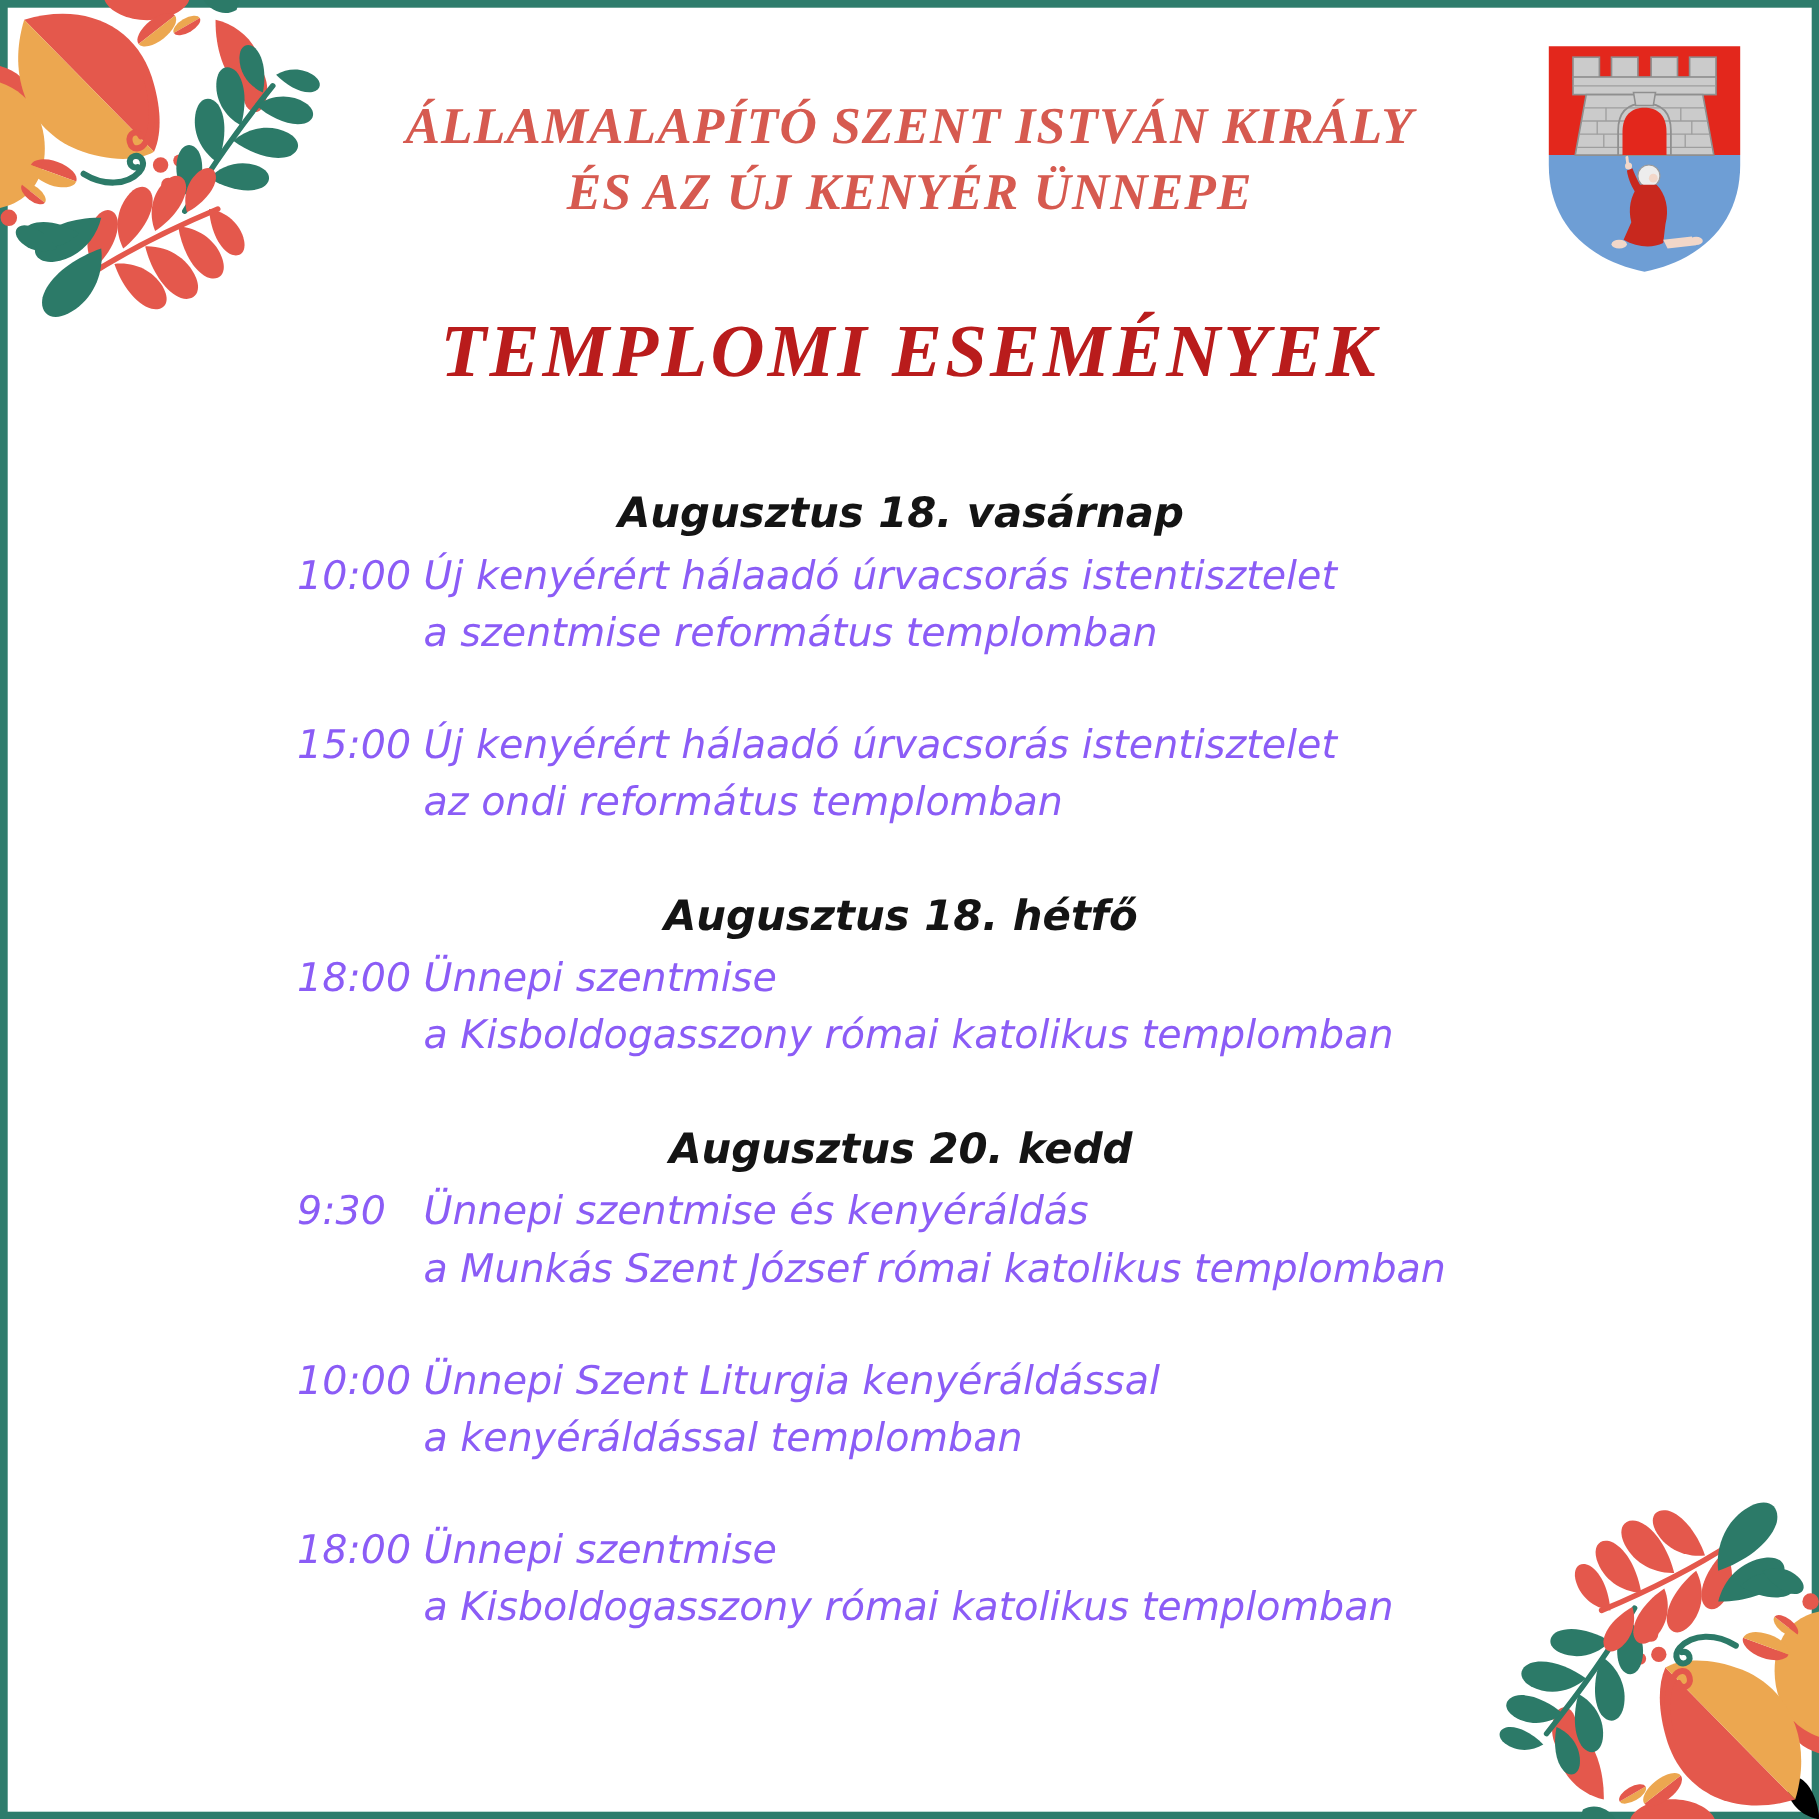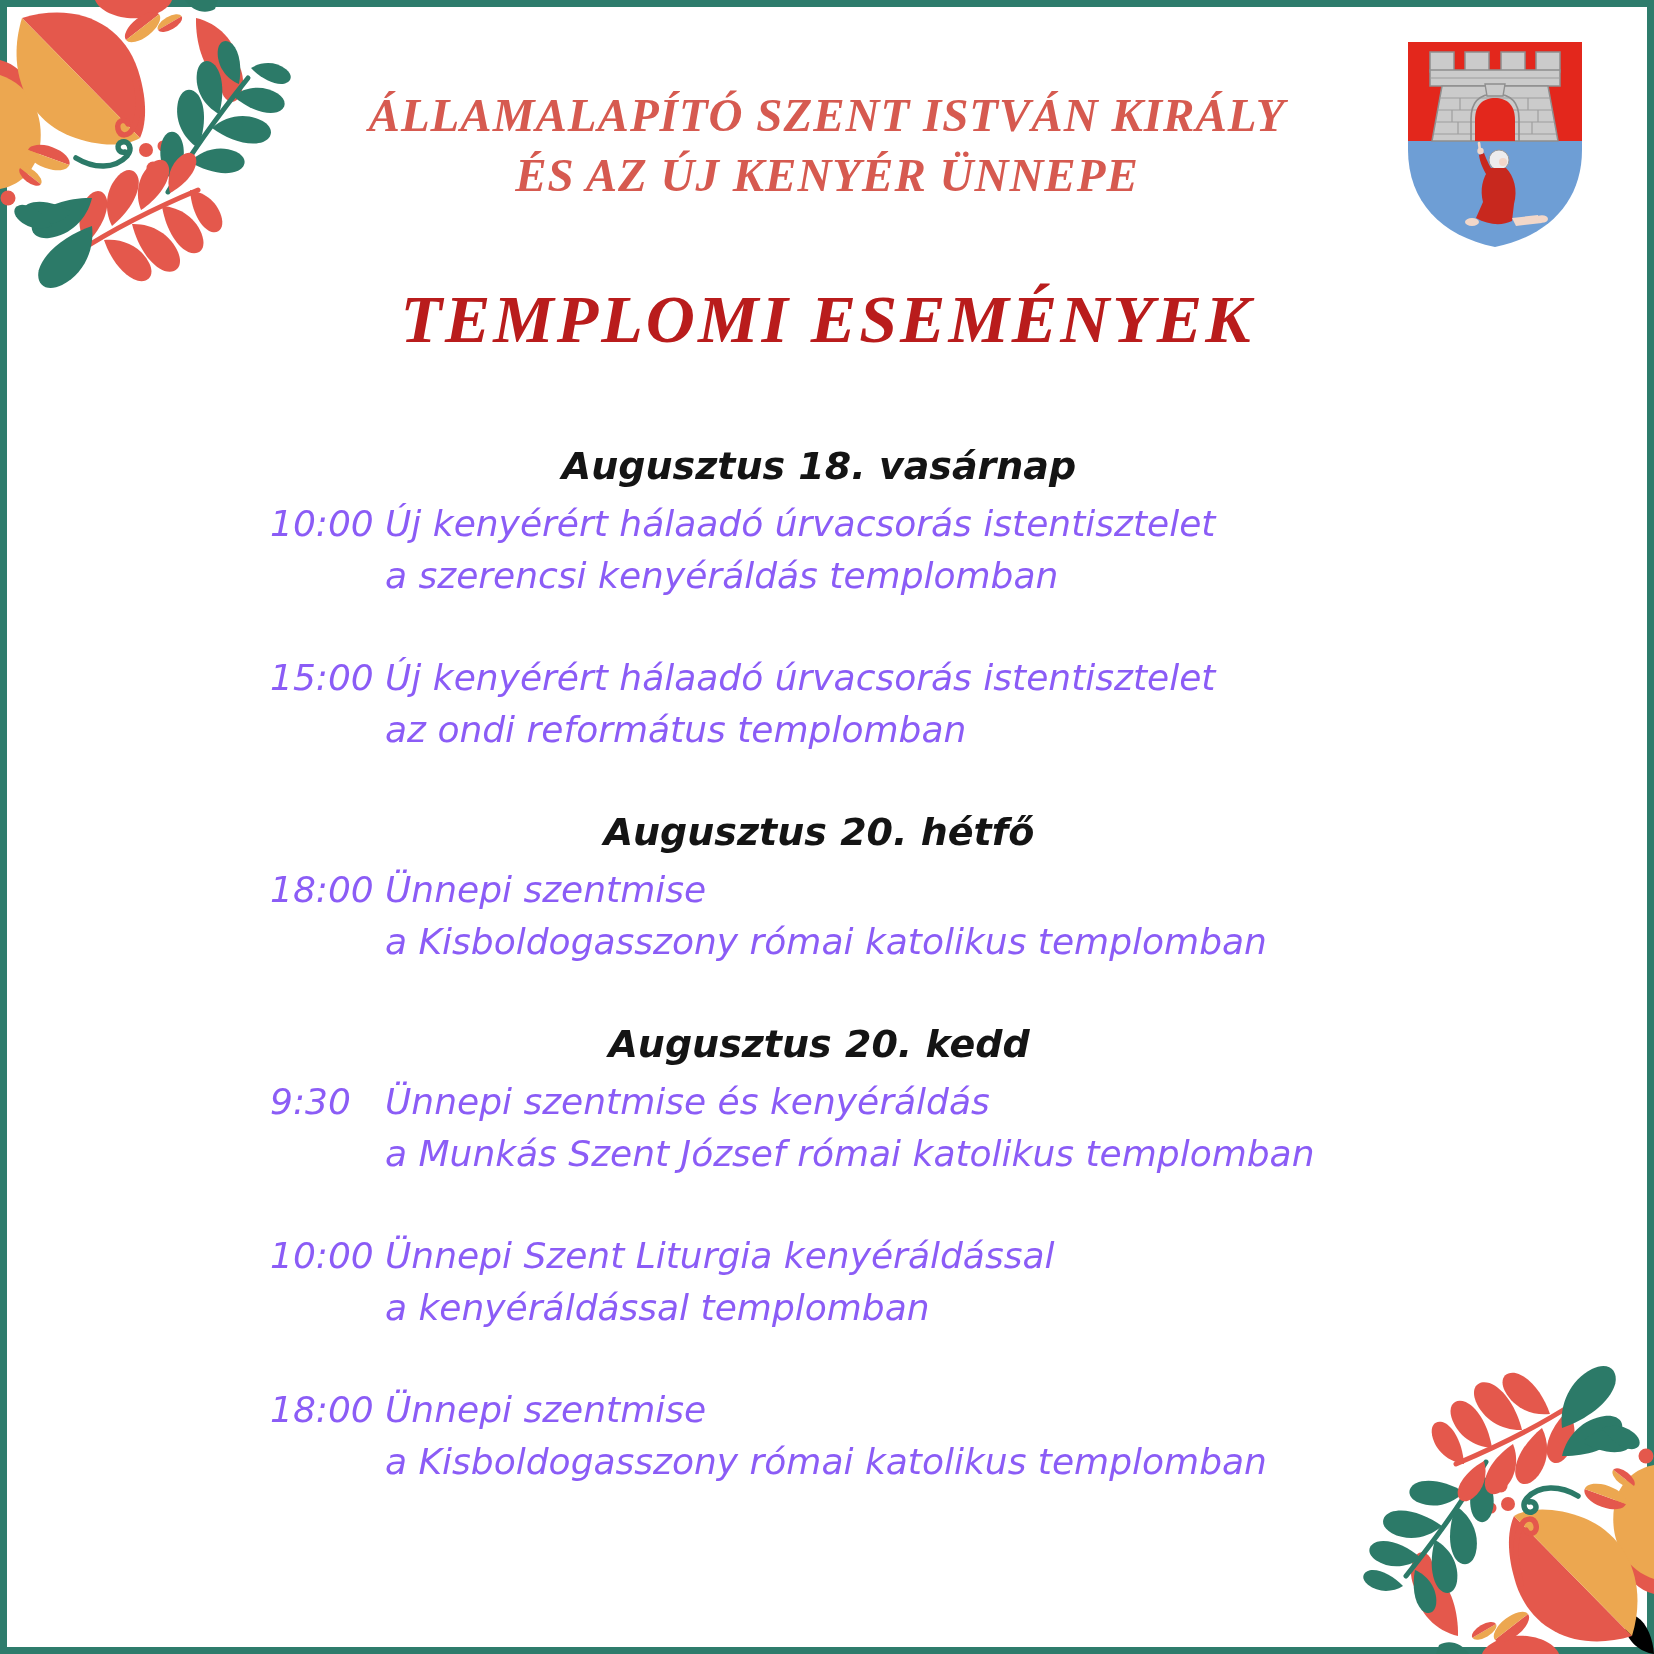--- a/index.html
+++ b/index.html
@@ -233,34 +233,34 @@
   <div class="title">TEMPLOMI ESEMÉNYEK</div>
 
   <div class="schedule">
 
     <div class="section">
       <div class="section-day">Augusztus 18. vasárnap</div>
       <div class="event">
         <div class="event-time">10:00</div>
         <div class="event-text">
           <div>Új kenyérért hálaadó úrvacsorás istentisztelet</div>
-          <div>a szerencsi kenyéráldás templomban</div>
+          <div>a szentmise református templomban</div>
         </div>
       </div>
       <div class="event">
         <div class="event-time">15:00</div>
         <div class="event-text">
           <div>Új kenyérért hálaadó úrvacsorás istentisztelet</div>
           <div>az ondi református templomban</div>
         </div>
       </div>
     </div>
 
     <div class="section">
-      <div class="section-day">Augusztus 20. hétfő</div>
+      <div class="section-day">Augusztus 18. hétfő</div>
       <div class="event">
         <div class="event-time">18:00</div>
         <div class="event-text">
           <div>Ünnepi szentmise</div>
           <div>a Kisboldogasszony római katolikus templomban</div>
         </div>
       </div>
     </div>
 
     <div class="section">

